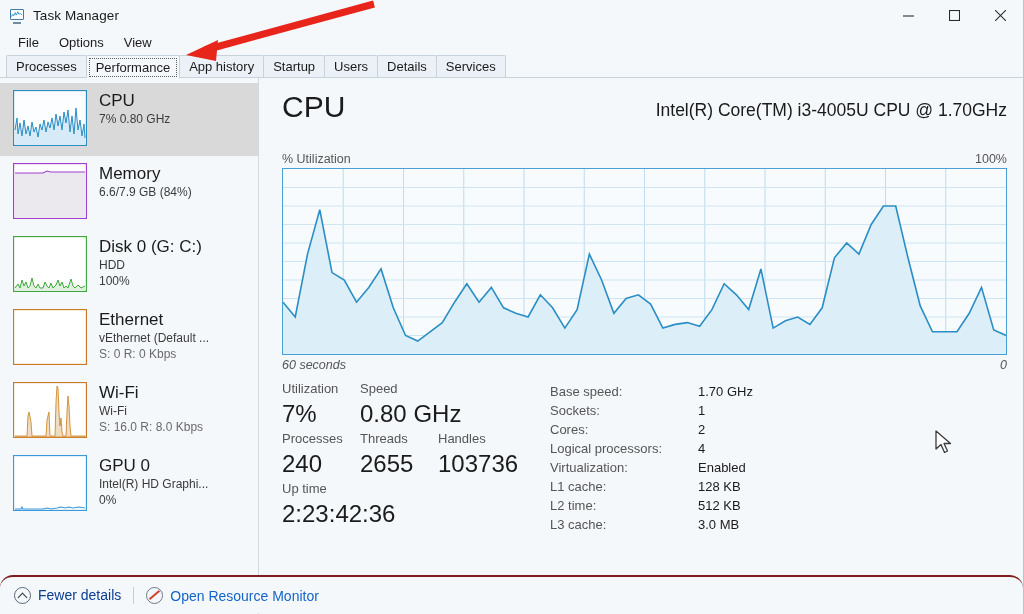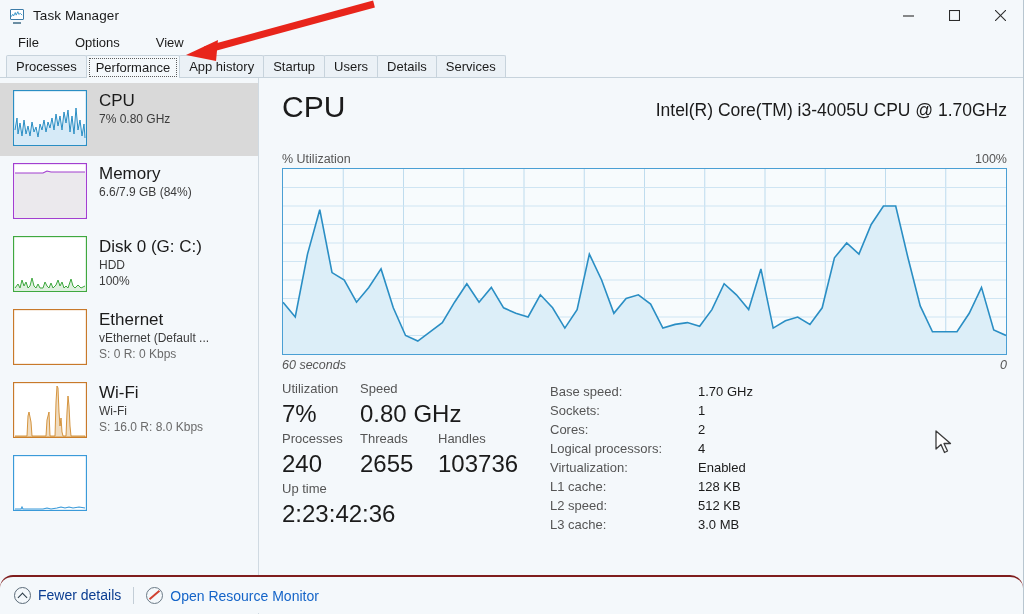--- a/index.html
+++ b/index.html
@@ -54,21 +54,21 @@
     width: 46px; height: 31px;
     display: flex; align-items: center; justify-content: center;
     color: #2b2b2b;
   }
 
   
   #menubar {
     height: 22px;
     display: flex; align-items: center;
     padding-left: 9px;
-    font-size: 13px; color: #1b1b1b; gap: 16px;
+    font-size: 13px; color: #1b1b1b;
   }
   #menubar .mi { padding: 1px 9px; margin-right: 2px; }
 
   
   #tabstrip {
     height: 25px;
     position: relative;
     display: flex; align-items: flex-end;
     padding-left: 6px;
     border-bottom: 1px solid #c7d3dc;
@@ -366,20 +366,25 @@
           <div class="side-sub muted">S: 16.0 R: 8.0 Kbps</div>
         </div>
       </div>
 
       <div class="side-item">
         <div class="thumb">
           <svg viewBox="0 0 74 56" preserveAspectRatio="none">
             <rect x="0.5" y="0.5" width="73" height="55" fill="#ffffff" stroke="#3a9ad9" stroke-width="1.3"></rect>
             <polyline fill="none" stroke="#3a9ad9" stroke-width="1.1" points="2,54 8,54 9,52 10,54 30,54 34,53 38,54 44,53 48,52 52,53 56,52 60,53 66,52 72,53"></polyline>
           </svg>
+        </div>
+        <div class="side-texts">
+          <div class="side-title">GPU 0</div>
+          <div class="side-sub">Intel(R) HD Graphi...</div>
+          <div class="side-sub">0%</div>
         </div>
       </div>
 
     </div>
 
     <div id="main">
 
       <div id="main-head">
         <div id="cpu-heading">CPU</div>
         <div id="cpu-model">Intel(R) Core(TM) i3-4005U CPU @ 1.70GHz</div>
@@ -476,21 +481,21 @@
           </div>
           <div class="spec-row">
             <div class="spec-lbl">Virtualization:</div>
             <div class="spec-val">Enabled</div>
           </div>
           <div class="spec-row">
             <div class="spec-lbl">L1 cache:</div>
             <div class="spec-val">128 KB</div>
           </div>
           <div class="spec-row">
-            <div class="spec-lbl">L2 speed:</div>
+            <div class="spec-lbl">L2 time:</div>
             <div class="spec-val">512 KB</div>
           </div>
           <div class="spec-row">
             <div class="spec-lbl">L3 cache:</div>
             <div class="spec-val">3.0 MB</div>
           </div>
         </div>
 
       </div>
     </div>

